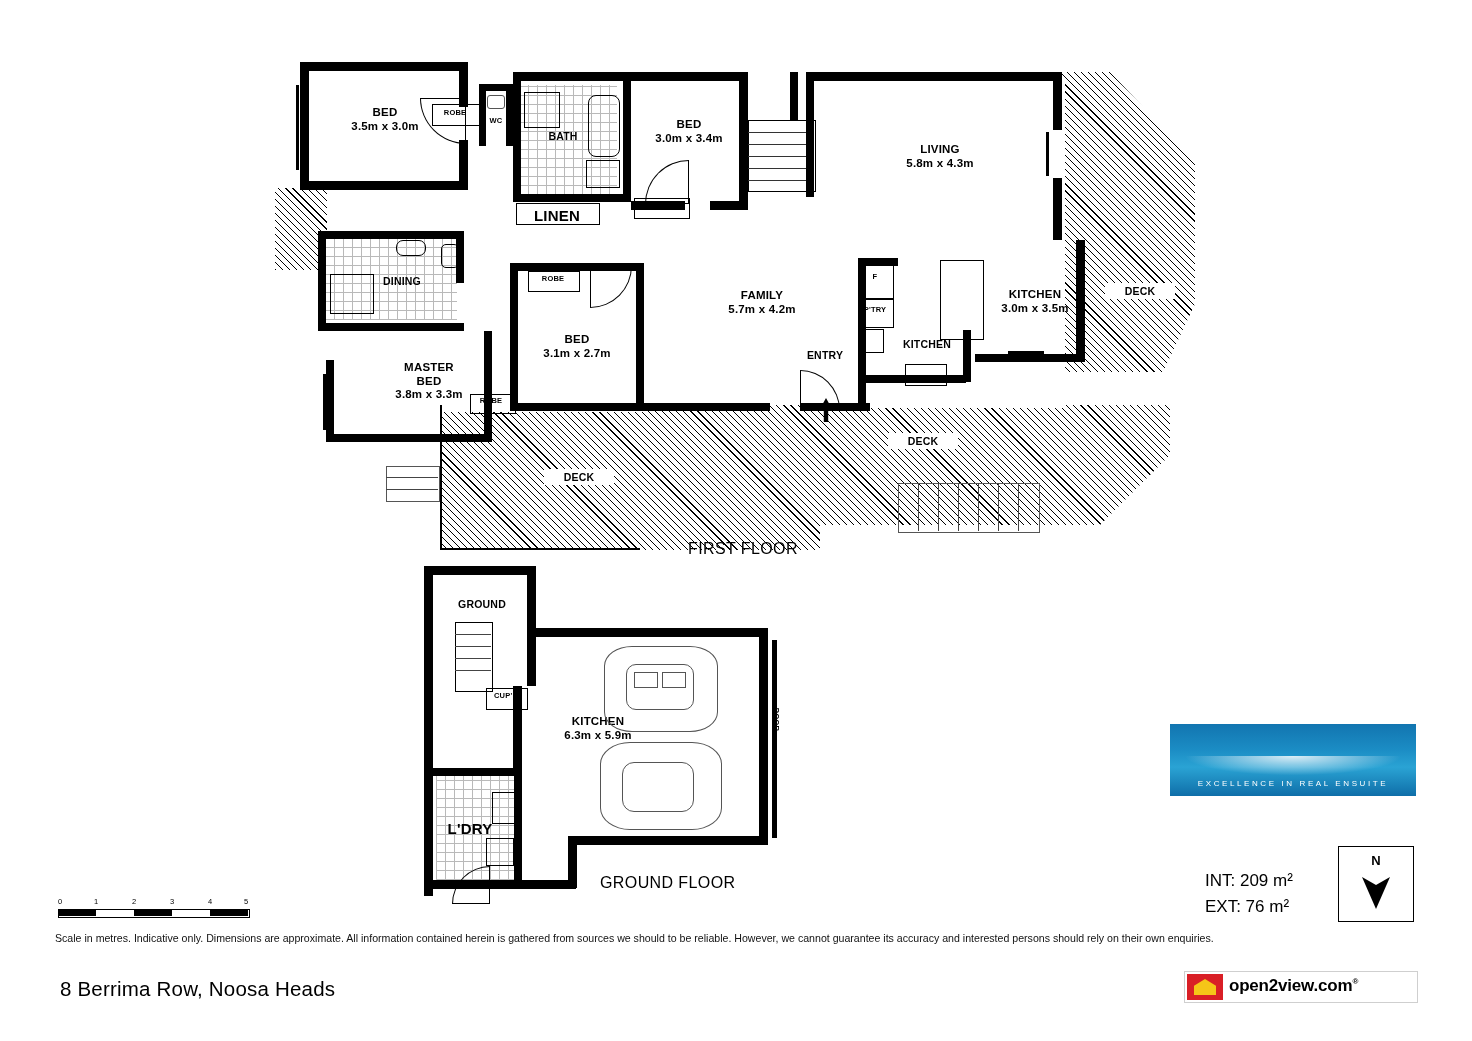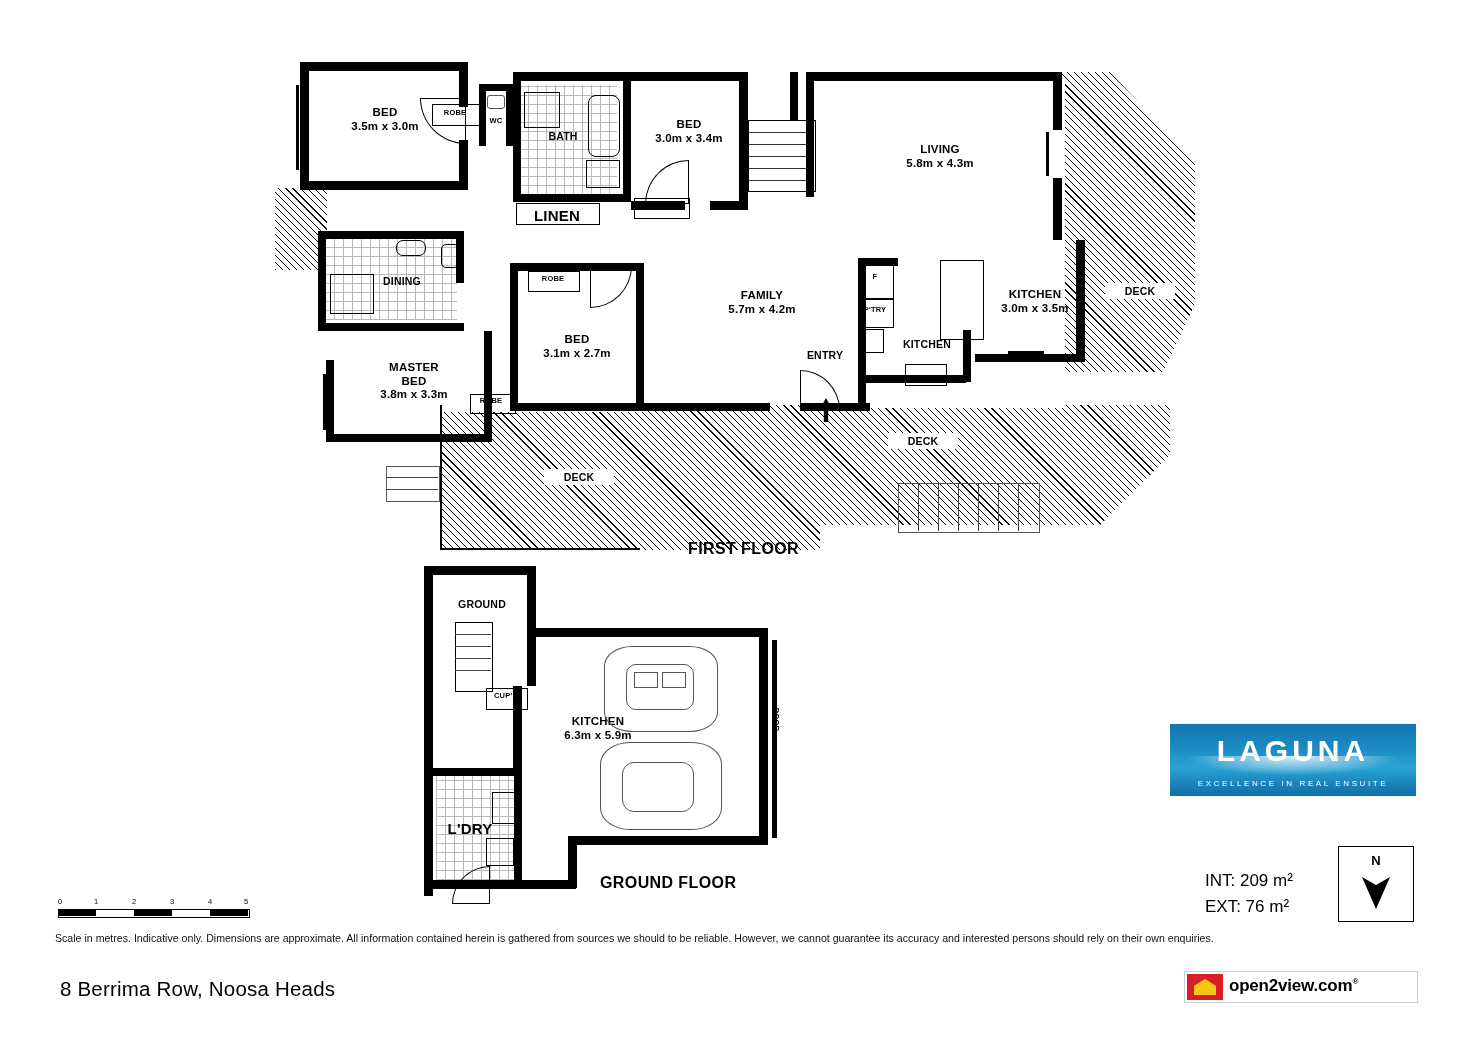--- a/index.html
+++ b/index.html
@@ -10,21 +10,21 @@
   }
   .plan{position:absolute;inset:0;}
   
   .wall{position:absolute;background:#000;}
   .thin{position:absolute;background:#000;}
   .label{position:absolute;text-align:center;font-weight:bold;line-height:1.18;letter-spacing:.2px;}
   .lbl-10{font-size:10.5px;}
   .lbl-11{font-size:11.5px;}
   .lbl-9{font-size:15px;}
   .lbl-8{font-size:7.5px;}
-  .floor-title{position:absolute;font-weight:bold;font-size:16px;letter-spacing:.4px;}
+  .floor-title{position:absolute;font-weight:normal;font-size:16px;letter-spacing:.4px;}
   
   .deck{
     position:absolute;
     background-image:repeating-linear-gradient(45deg,#000 0 0.8px,transparent 0.8px 5px);
     background-color:#fff;
   }
   .tile{
     position:absolute;
     background-image:
       repeating-linear-gradient(0deg,#b9b9b9 0 1px,transparent 1px 9px),
@@ -157,21 +157,21 @@
   <div class="wall" style="left:456px;top:231px;width:8px;height:52px;"></div>
   <div class="outline" style="left:330px;top:274px;width:42px;height:38px;border-width:1.1px;"></div>
   <div class="outline" style="left:396px;top:240px;width:28px;height:14px;border-radius:7px;border-width:1.1px;"></div>
   <div class="outline" style="left:441px;top:244px;width:16px;height:22px;border-radius:5px;border-width:1.1px;"></div>
   <div class="label lbl-10" style="left:362px;top:275px;width:80px;"><span>DINING</span></div>
 
   <div class="wall" style="left:326px;top:360px;width:8px;height:82px;"></div>
   <div class="wall" style="left:326px;top:434px;width:166px;height:8px;"></div>
   <div class="wall" style="left:484px;top:331px;width:8px;height:111px;"></div>
   <div class="thin" style="left:323px;top:374px;width:3px;height:56px;"></div>
-  <div class="label lbl-11" style="left:340px;top:361px;width:148px;">
+  <div class="label lbl-11" style="left:355px;top:361px;width:148px;">
     MASTER<br>BED<br>
     <span>3.8m x 3.3m</span>
   </div>
   <div class="label lbl-8" style="left:470px;top:397px;width:42px;"><span>ROBE</span></div>
   <div class="outline" style="left:470px;top:394px;width:44px;height:18px;border-width:1px;"></div>
 
   <div class="wall" style="left:510px;top:263px;width:134px;height:8px;"></div>
   <div class="wall" style="left:510px;top:263px;width:8px;height:148px;"></div>
   <div class="wall" style="left:636px;top:263px;width:8px;height:148px;"></div>
   <div class="wall" style="left:510px;top:403px;width:134px;height:8px;"></div>
@@ -293,21 +293,20 @@
   <div class="tick" style="left:112px;">3</div>
   <div class="tick" style="left:150px;">4</div>
   <div class="tick" style="left:186px;">5</div>
 </div>
 
 <div id="disclaimer">Scale in metres. Indicative only. Dimensions are approximate. All information contained herein is gathered from sources we should to be reliable. However, we cannot guarantee its accuracy and interested persons should rely on their own enquiries.</div>
 <div id="address">8 Berrima Row, Noosa Heads</div>
 
 <div class="logo-laguna">
   <div class="wave"></div>
-  <div class="lgn">LAGUNA</div>
   <div class="tag">EXCELLENCE IN REAL ENSUITE</div>
 </div>
 
 <div class="compass">
   <div class="n">N</div>
   <svg width="74" height="74" viewBox="0 0 74 74" style="position:absolute;left:0;top:0;">
     <polygon points="37,62 23,30 37,38 51,30" fill="#000"></polygon>
   </svg>
 </div>
 

